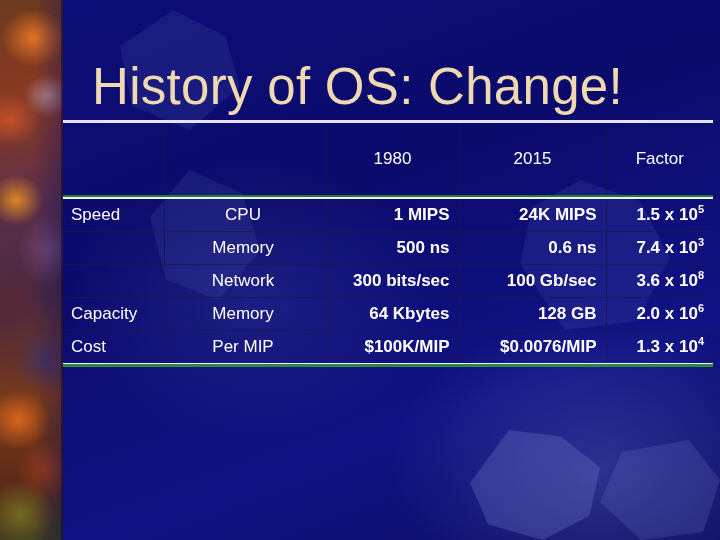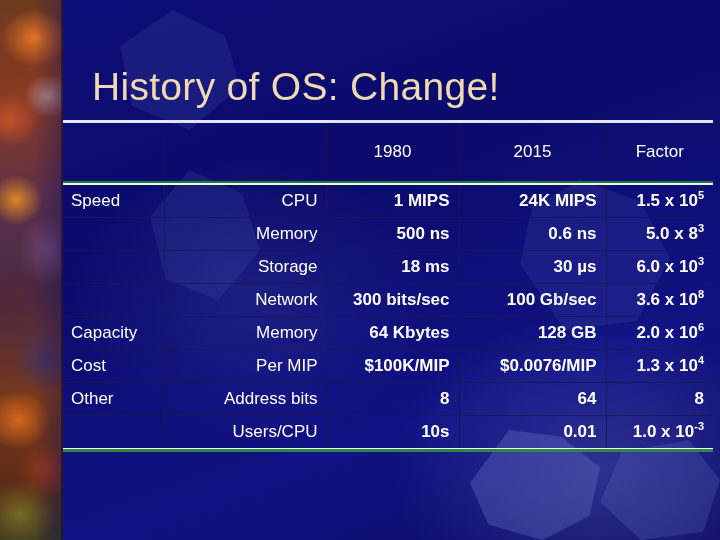--- a/index.html
+++ b/index.html
@@ -38,48 +38,48 @@
     box-shadow:inset -2px 0 0 rgba(20,10,0,.55);
   }
   #leftstrip .fade{
     position:absolute;inset:0;
     background:linear-gradient(90deg, rgba(0,0,0,0) 55%, rgba(12,12,100,.35) 100%);
   }
 
   
   #title{
     position:absolute;left:92px;top:64px;width:600px;
-    font-size:39px;line-height:46px;color:#efd9b0;
+    font-size:51px;line-height:46px;color:#efd9b0;
     letter-spacing:.3px;white-space:nowrap;
   }
 
   
   #tablewrap{position:absolute;left:63px;top:120px;width:650px;}
   .rule-top{height:3px;background:#e3e3f5;margin-left:0;}
   .rule-head{height:4px;background:linear-gradient(#1f7a36 0 2px, #f2f2fb 2px 4px);}
   .rule-bottom{height:4px;background:linear-gradient(#f2f2fb 0 1px, #2a8a42 1px 4px);}
 
   table{border-collapse:collapse;width:650px;table-layout:fixed;color:#ffffff;}
   col.c0{width:101px;} col.c1{width:162px;} col.c2{width:133px;}
   col.c3{width:147px;} col.c4{width:107px;}
 
   thead td{
     height:50px;font-size:17px;text-align:center;vertical-align:middle;
     border-left:1px solid rgba(20,20,70,.85);
-    padding:4px 8px;
+    padding:11px 8px;
   }
   thead td.blank{border-left:none;}
   tbody td{
     height:32px;font-size:17px;vertical-align:middle;padding:0 8px;
     border-top:1px solid rgba(25,25,80,.8);
     border-left:1px solid rgba(25,25,80,.85);
   }
   tbody tr:first-child td{border-top:none;}
   tbody td.cat{border-left:none;text-align:left;}
-  tbody td.item{text-align:right;padding-left:4px;}
+  tbody td.item{text-align:center;padding-left:4px;}
   tbody td.num{text-align:right;padding-right:9px;font-weight:bold;}
   sup{font-size:11px;vertical-align:super;line-height:0;}
 </style>
 </head>
 <body>
 
 <div id="slide">
 
   <div class="cog" style="left:470px;top:430px;width:130px;height:110px;clip-path:polygon(30% 0,70% 6%,100% 34%,92% 78%,56% 100%,14% 86%,0 48%);"></div>
   <div class="cog b" style="left:600px;top:440px;width:120px;height:100px;clip-path:polygon(18% 12%,74% 0,100% 40%,86% 92%,34% 100%,0 62%);"></div>
@@ -131,28 +131,21 @@
             <td class="item">CPU</td>
             <td class="num">1 MIPS</td>
             <td class="num">24K MIPS</td>
             <td class="num"><span>1.5 x 10</span><sup>5</sup></td>
           </tr>
           <tr>
             <td class="cat"></td>
             <td class="item">Memory</td>
             <td class="num">500 ns</td>
             <td class="num">0.6 ns</td>
-            <td class="num"><span>5.0 x 8</span><sup>3</sup></td>
-          </tr>
-          <tr>
-            <td class="cat"></td>
-            <td class="item">Storage</td>
-            <td class="num">18 ms</td>
-            <td class="num">30 µs</td>
-            <td class="num"><span>6.0 x 10</span><sup>3</sup></td>
+            <td class="num"><span>7.4 x 10</span><sup>3</sup></td>
           </tr>
           <tr>
             <td class="cat"></td>
             <td class="item">Network</td>
             <td class="num">300 bits/sec</td>
             <td class="num">100 Gb/sec</td>
             <td class="num"><span>3.6 x 10</span><sup>8</sup></td>
           </tr>
           <tr>
             <td class="cat">Capacity</td>
@@ -161,33 +154,19 @@
             <td class="num">128 GB</td>
             <td class="num"><span>2.0 x 10</span><sup>6</sup></td>
           </tr>
           <tr>
             <td class="cat">Cost</td>
             <td class="item">Per MIP</td>
             <td class="num">$100K/MIP</td>
             <td class="num">$0.0076/MIP</td>
             <td class="num"><span>1.3 x 10</span><sup>4</sup></td>
           </tr>
-          <tr>
-            <td class="cat">Other</td>
-            <td class="item">Address bits</td>
-            <td class="num">8</td>
-            <td class="num">64</td>
-            <td class="num"><span>8</span></td>
-          </tr>
-          <tr>
-            <td class="cat"></td>
-            <td class="item">Users/CPU</td>
-            <td class="num">10s</td>
-            <td class="num">0.01</td>
-            <td class="num"><span>1.0 x 10</span><sup>-3</sup></td>
-          </tr>
         </tbody>
     </table>
 
     <div class="rule-bottom"></div>
   </div>
 
 </div>
 
 </body></html>

